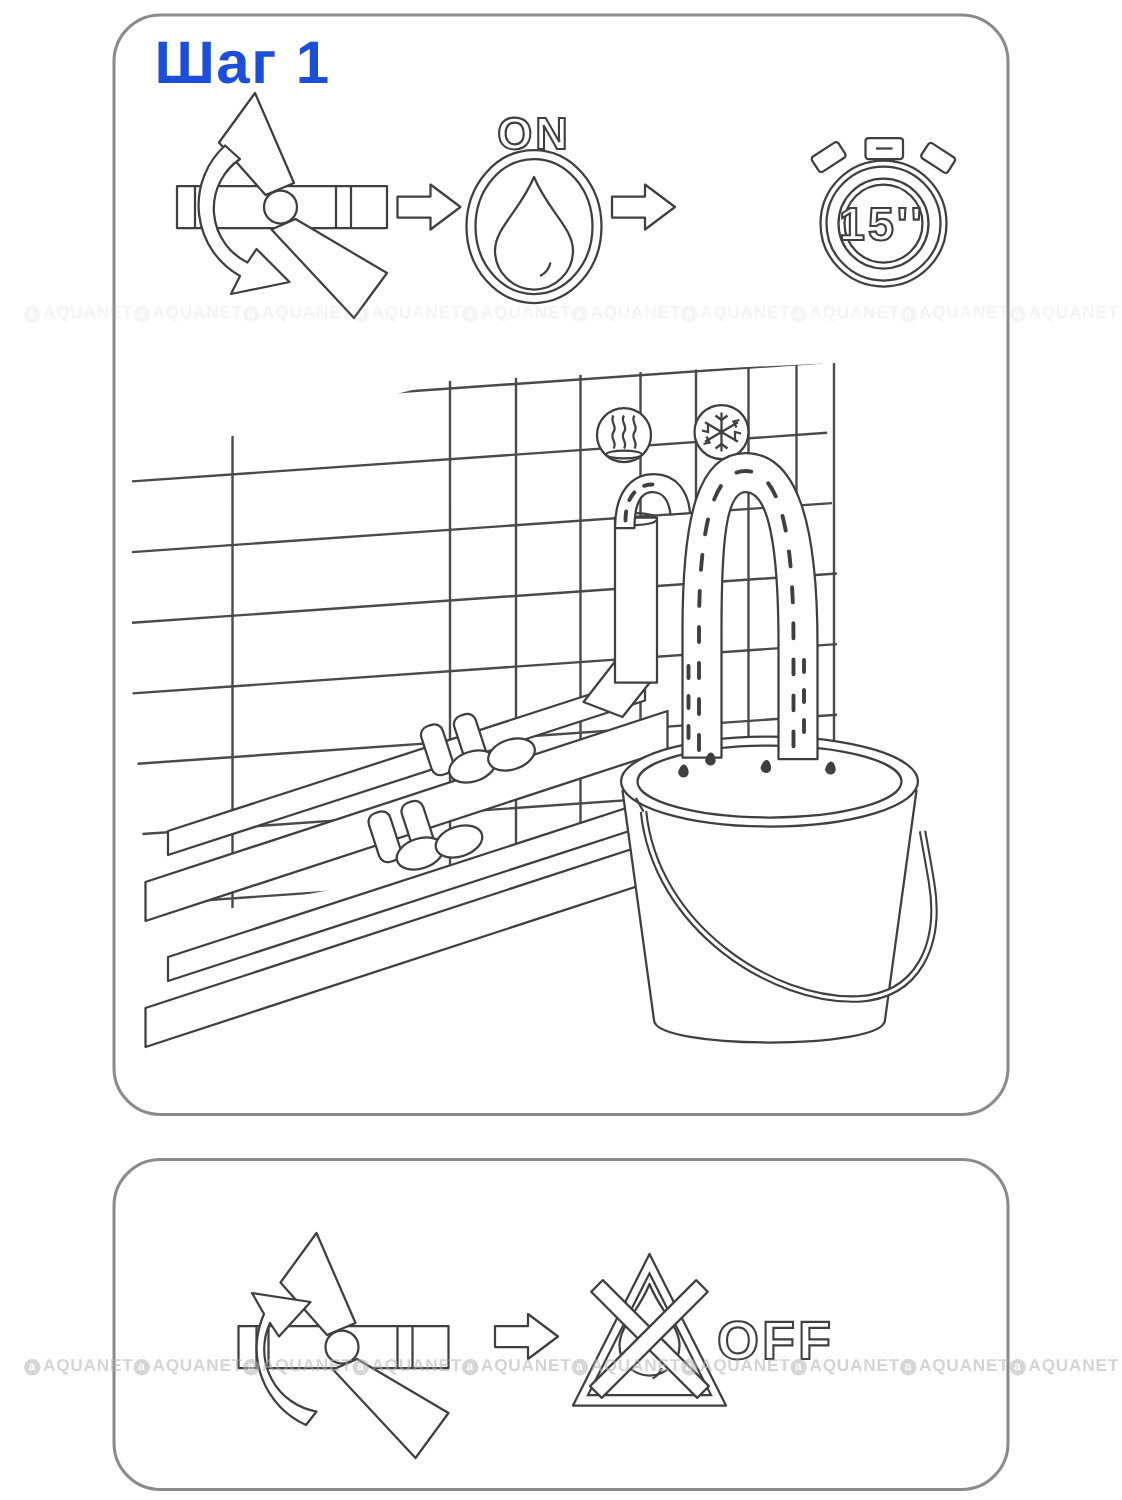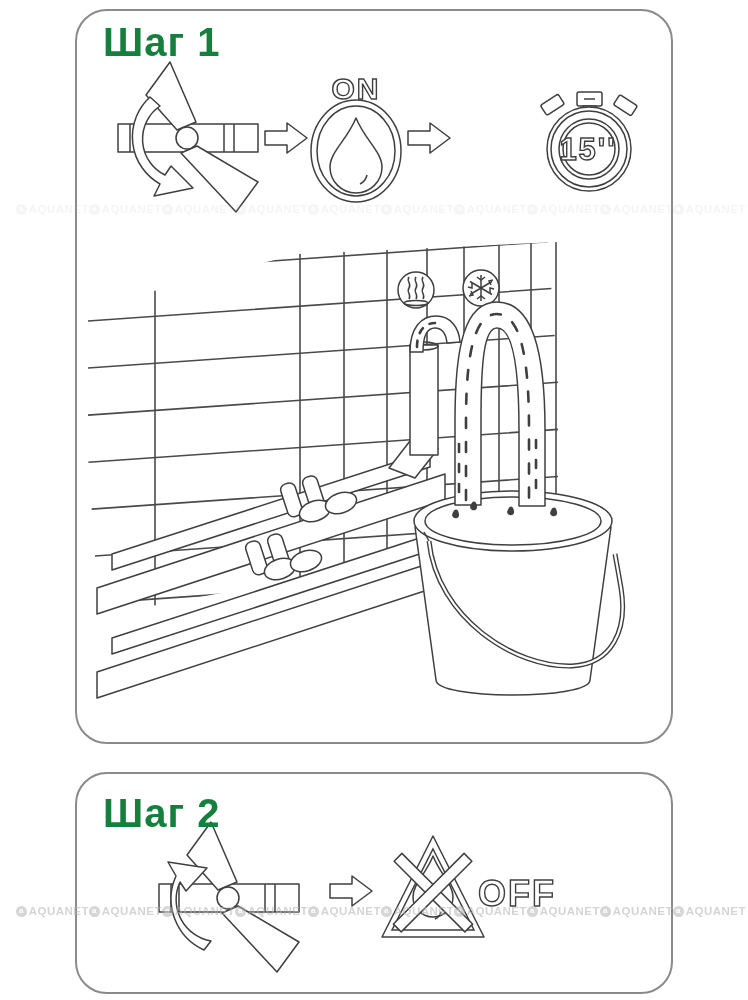--- a/index.html
+++ b/index.html
@@ -3,21 +3,21 @@
 <meta charset="utf-8">
 <style>
   html,body{margin:0;padding:0;background:#ffffff;}
   .page{position:relative;width:748px;height:1000px;background:#ffffff;overflow:hidden;
         font-family:"Liberation Sans",sans-serif;}
   .panel{position:absolute;left:75px;width:598px;border:2px solid #8a8a8a;border-radius:32px;
          box-sizing:border-box;background:transparent;z-index:1;}
   .panel.p1{top:9px;height:735px;}
   .panel.p2{top:772px;height:222px;}
   .step-title{position:absolute;left:103px;z-index:3;font-weight:bold;font-size:40px;
-              color:#15803d;letter-spacing:1px;}
+              color:#1d4ed8;letter-spacing:1px;}
   .t1{top:20px;} .t2{top:791px;}
   svg.art{position:absolute;left:0;top:0;z-index:2;}
   svg.art .ln{fill:none;stroke:#3f3f3f;stroke-width:1.5;}
   svg.art .wh{fill:#ffffff;stroke:#3f3f3f;stroke-width:1.5;stroke-linejoin:round;}
   svg.art .grid{fill:none;stroke:#4a4a4a;stroke-width:1.6;}
   svg.art .dash{fill:none;stroke:#3f3f3f;stroke-width:2.6;stroke-linecap:round;}
   svg.art .outline-text{fill:#ffffff;stroke:#3f3f3f;stroke-width:1.4;font-weight:bold;
               font-family:"Liberation Sans",sans-serif;letter-spacing:2px;}
   .wm-layer{position:absolute;left:0;top:0;width:748px;height:788px;z-index:5;pointer-events:none;}
   .wm-row{position:absolute;left:16px;width:740px;display:flex;}
@@ -29,21 +29,20 @@
 </style>
 </head>
 <body>
 
 <div class="page">
 
   <div class="panel p1"></div>
   <div class="panel p2"></div>
 
   <div class="step-title t1">Шаг 1</div>
-  <div class="step-title t2">Шаг 2</div>
 
   <svg class="art" width="748" height="1000" viewBox="0 0 748 1000">
 
     <defs>
       <clipPath id="wallclip">
         <path d="M88,308 L298,254 L558,242 L558,548 L462,548 L88,618 Z"></path>
       </clipPath>
     </defs>
 
     <g id="valve">

